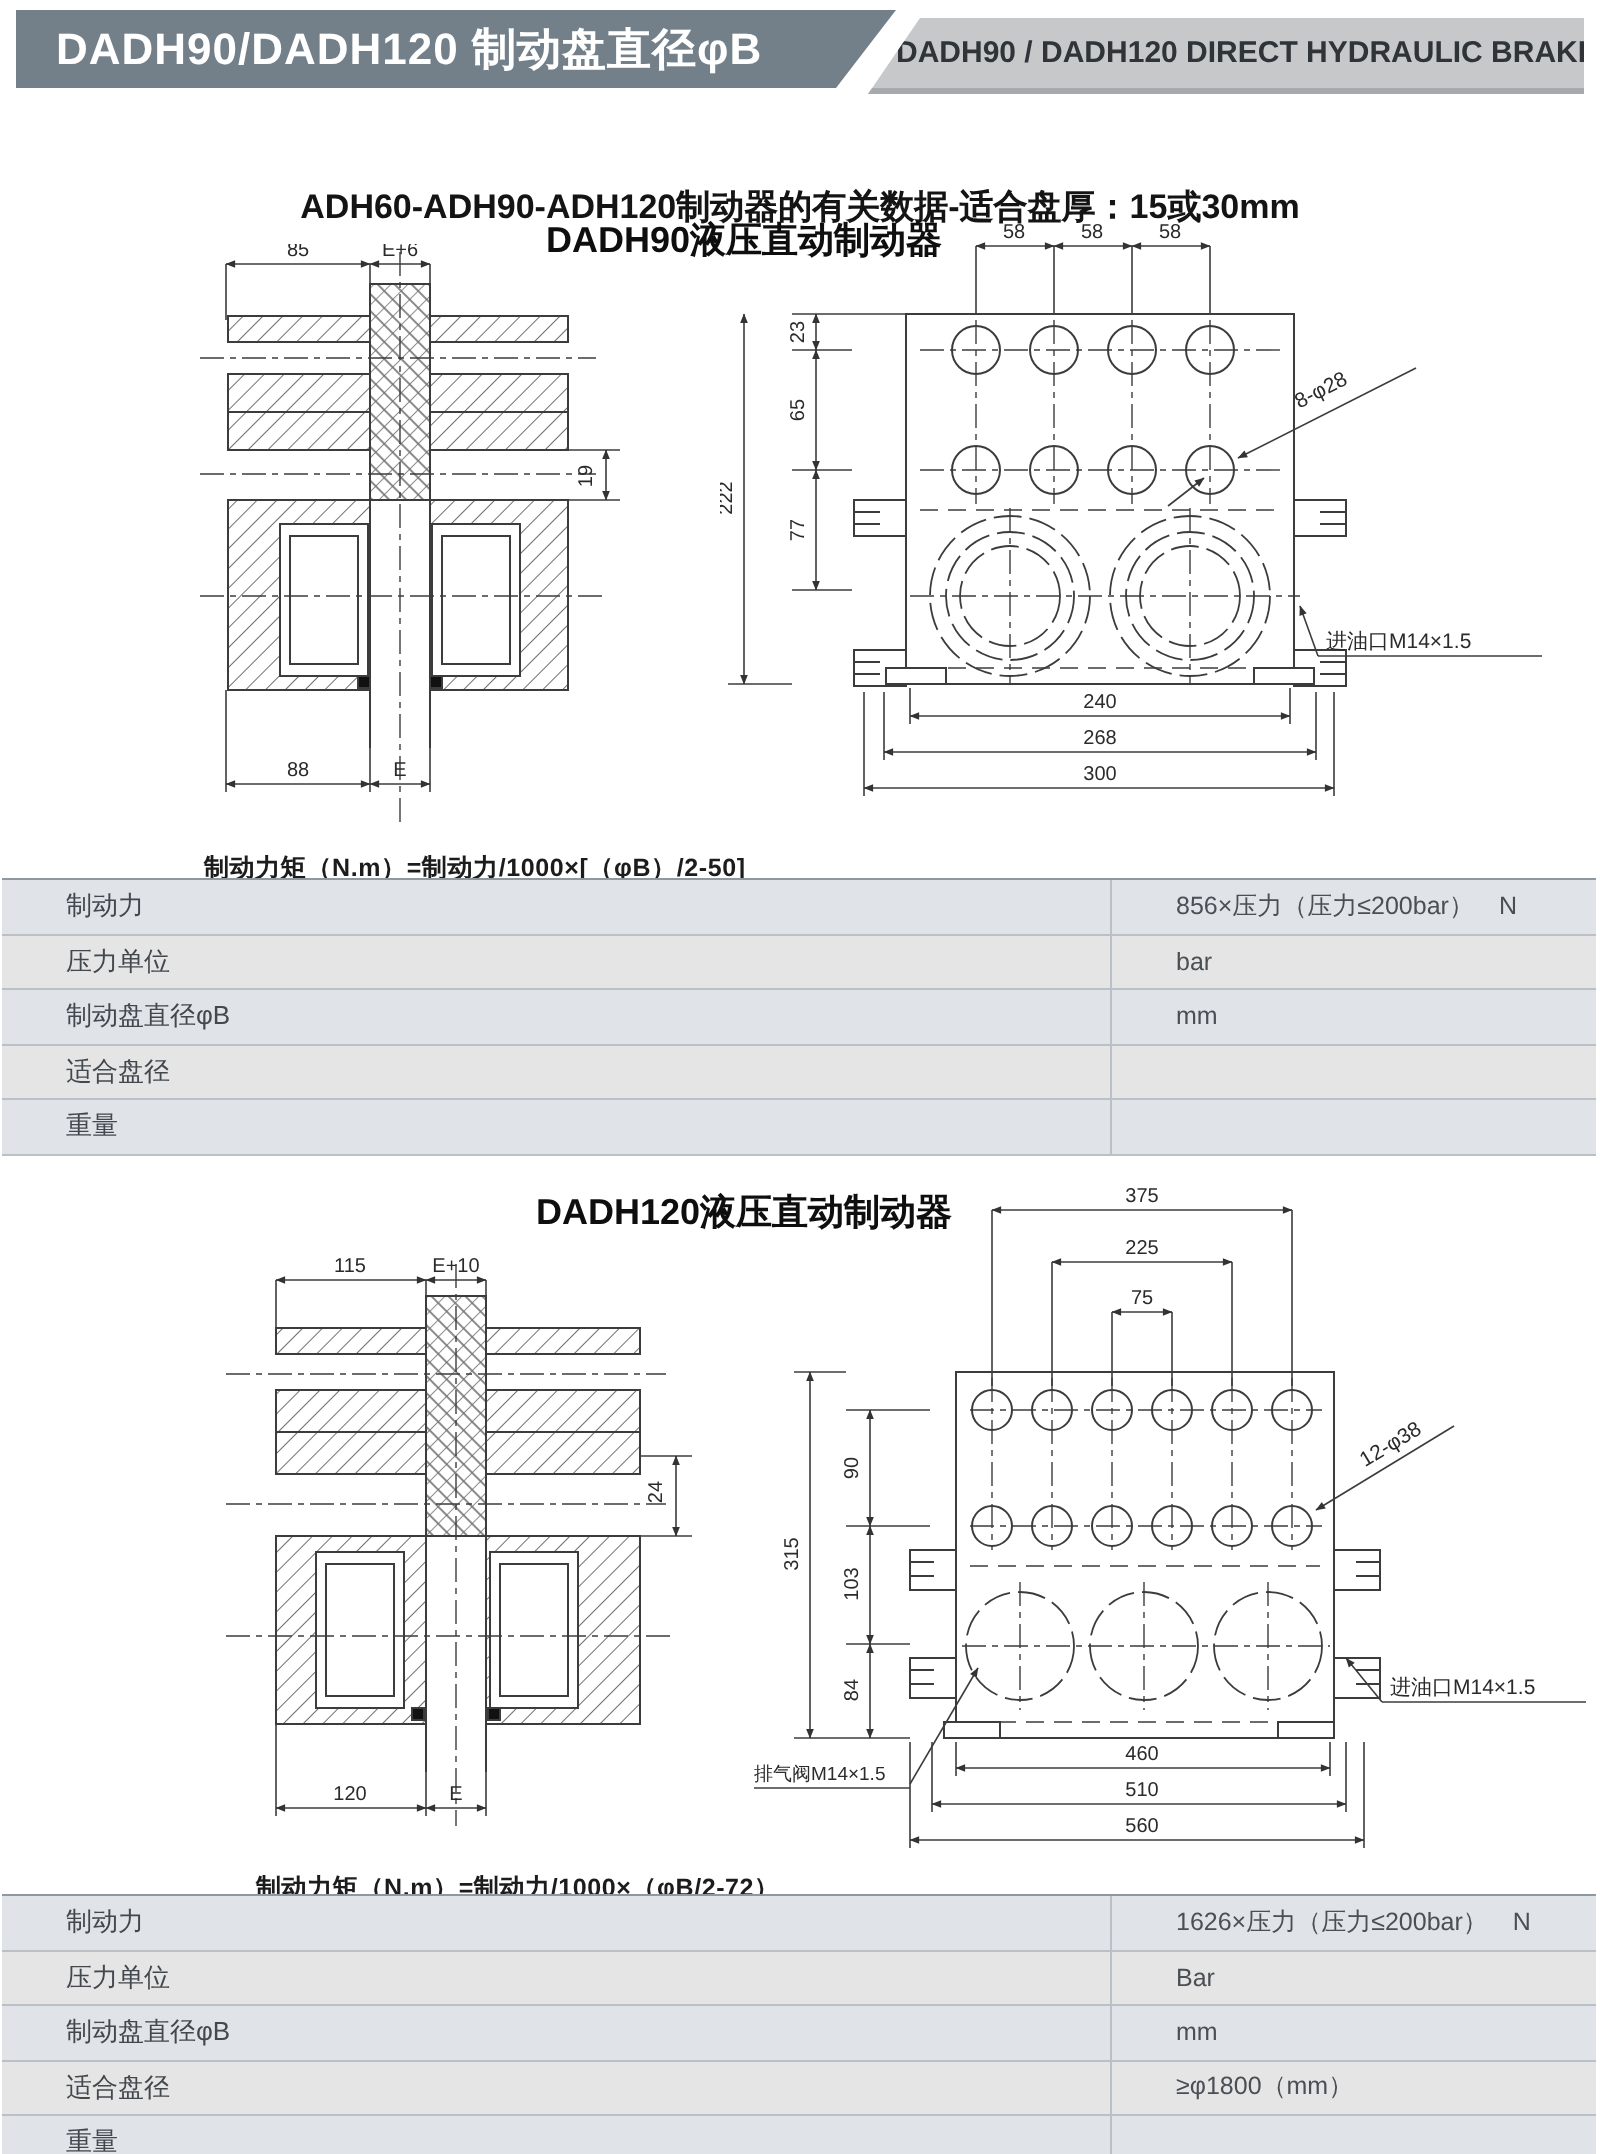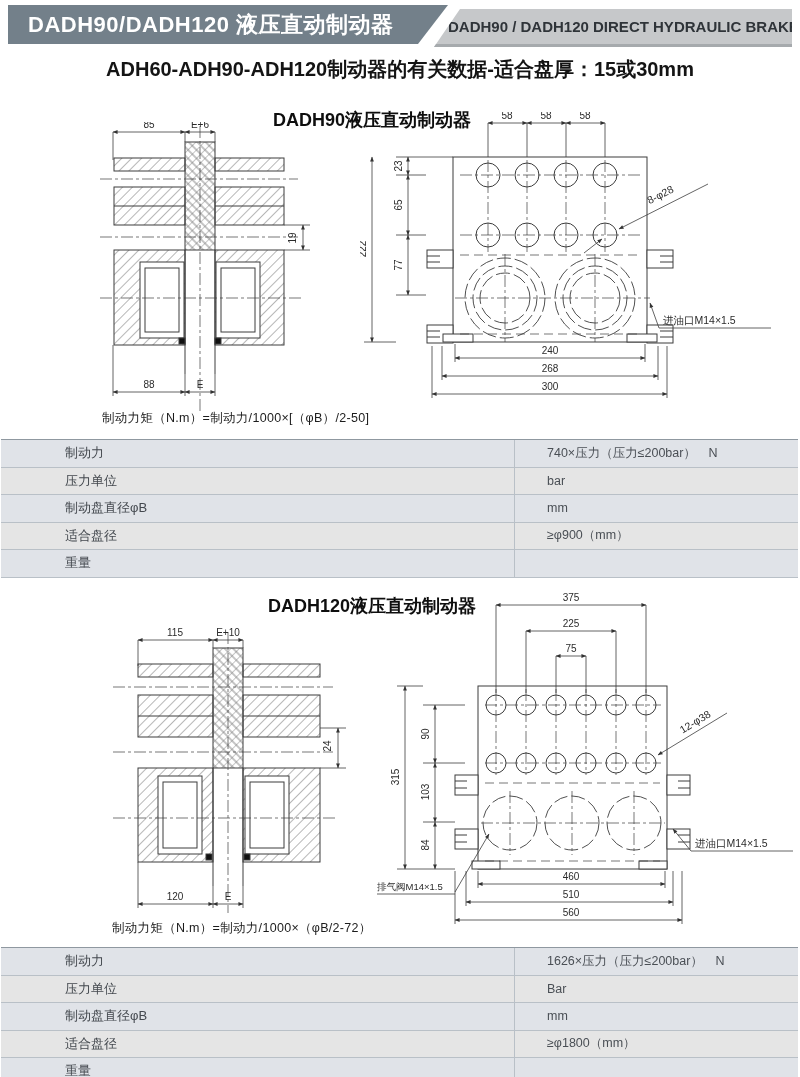--- a/index.html
+++ b/index.html
@@ -8,29 +8,29 @@
   
   .hdr-left{position:absolute;left:8px;top:5px;width:440px;height:39px;background:#73808a;
     clip-path:polygon(0 0,100% 0,calc(100% - 30px) 100%,0 100%);}
   .hdr-left span{display:block;line-height:39px;padding-left:20px;color:#fff;font-weight:bold;
     font-size:22px;letter-spacing:0.5px;white-space:nowrap;}
   .hdr-right{position:absolute;left:434px;top:9px;width:358px;height:35px;background:#c6c8ca;
     border-bottom:3px solid #a6aaad;clip-path:polygon(26px 0,100% 0,100% 100%,0 100%);}
   .hdr-right span{display:block;line-height:35px;text-align:center;color:#2f3439;font-weight:bold;
     font-size:15px;white-space:nowrap;padding-left:14px;}
   
-  .intro{position:absolute;width:100%;text-align:center;font-size:20px;font-weight:bold;color:#141414;}
+  .intro{position:absolute;width:100%;text-align:center;font-size:17px;font-weight:bold;color:#141414;margin-top:36px;}
   .sec-title{position:absolute;width:100%;text-align:center;font-weight:bold;font-size:18px;
     color:#0e0e0e;transform:translateX(-28px);}
-  .formula{position:absolute;font-size:12.5px;font-weight:normal;color:#1c1c1c;letter-spacing:0.3px;}
+  .formula{position:absolute;font-size:12.5px;font-weight:bold;color:#1c1c1c;letter-spacing:0.3px;margin-top:16px;}
   
   .dtable{position:absolute;left:1px;width:797px;border-top:1px solid #8f98a0;}
   .trow{display:flex;height:26.5px;border-bottom:1px solid #b9c0c7;background:#e5e5e5;}
   .trow.odd{background:#e0e3e8;}
-  .tlabel{width:514px;box-sizing:border-box;padding-left:64px;display:flex;align-items:center;
+  .tlabel{width:555px;box-sizing:border-box;padding-left:32px;display:flex;align-items:center;
     font-size:13px;color:#43484e;border-right:1px solid #b9c0c7;}
   .tvalue{flex:1;padding-left:32px;display:flex;align-items:center;font-size:12.5px;color:#4a4f55;}
   
   .drawing{position:absolute;}
   .ln line,.ln rect,.ln polyline{stroke:#3c3c3c;stroke-width:1;}
   .cl line{stroke:#3c3c3c;stroke-width:0.7;stroke-dasharray:12 3 3 3;fill:none;}
   .cl2 line{stroke:#3c3c3c;stroke-width:0.7;stroke-dasharray:9 5;fill:none;}
   .dim line{stroke:#3c3c3c;stroke-width:0.8;fill:none;}
   .bigc{stroke:#3c3c3c;stroke-width:0.9;fill:none;stroke-dasharray:14 4;}
   .dtx text{fill:#2b2b2b;font:10px "Liberation Sans","DejaVu Sans",sans-serif;}
@@ -51,21 +51,21 @@
         <line x1="0" y1="0" x2="0" y2="6" stroke="#6f6f6f" stroke-width="0.8"></line>
         <line x1="0" y1="3" x2="6" y2="3" stroke="#6f6f6f" stroke-width="0.8"></line>
       </pattern>
       <marker id="ar" viewBox="0 0 10 10" refX="9.5" refY="5" markerWidth="8" markerHeight="6" orient="auto-start-reverse">
         <path d="M0,1 L10,5 L0,9 z" fill="#333"></path>
       </marker>
     </defs>
   </svg>
 
   <div class="hdr-left">
-    <span>DADH90/DADH120 液压直动制动器</span>
+    <span>DADH90/DADH120 制动盘直径φB</span>
   </div>
   <div class="hdr-right">
     <span>DADH90 / DADH120 DIRECT HYDRAULIC BRAKE</span>
   </div>
 
   <div class="intro" style="top:56px">ADH60-ADH90-ADH120制动器的有关数据-适合盘厚：15或30mm</div>
 
   <div class="sec-title" style="top:108px">DADH90液压直动制动器</div>
 
   <svg class="drawing" style="left:88px;top:122px" width="250" height="295" viewBox="0 0 250 295">
@@ -214,33 +214,32 @@
       <text x="302" y="86" transform="rotate(-27 302 86)" text-anchor="middle">8-φ28</text>
       <text x="303" y="212">进油口M14×1.5</text>
     </g>
   </svg>
 
   <div class="formula" style="left:102px;top:410px">制动力矩（N.m）=制动力/1000×[（φB）/2-50]</div>
 
   <div class="dtable" style="top:439px">
     <div class="trow odd">
       <div class="tlabel">制动力</div>
-      <div class="tvalue">740×压力（压力≤200bar）　N</div>
+      <div class="tvalue">856×压力（压力≤200bar）　N</div>
     </div>
     <div class="trow">
       <div class="tlabel">压力单位</div>
       <div class="tvalue">bar</div>
     </div>
     <div class="trow odd">
       <div class="tlabel">制动盘直径φB</div>
       <div class="tvalue">mm</div>
     </div>
     <div class="trow">
       <div class="tlabel">适合盘径</div>
-      <div class="tvalue">≥φ900（mm）</div>
     </div>
     <div class="trow odd">
       <div class="tlabel">重量</div>
       <div class="tvalue"></div>
     </div>
   </div>
 
   <div class="sec-title" style="top:594px">DADH120液压直动制动器</div>
 
   <svg class="drawing" style="left:98px;top:628px" width="300" height="290" viewBox="0 0 300 290">
@@ -393,21 +392,21 @@
       <text x="196" y="305" text-anchor="middle">510</text>
       <text x="196" y="323" text-anchor="middle">560</text>
     </g>
     <g class="lbl">
       <text x="322" y="132" transform="rotate(-31 322 132)" text-anchor="middle">12-φ38</text>
       <text x="320" y="254">进油口M14×1.5</text>
       <text x="2" y="297" class="sm">排气阀M14×1.5</text>
     </g>
   </svg>
 
-  <div class="formula" style="left:112px;top:920px">制动力矩（N.m）=制动力/1000×（φB/2-72）</div>
+  <div class="formula" style="left:128px;top:920px">制动力矩（N.m）=制动力/1000×（φB/2-72）</div>
 
   <div class="dtable" style="top:947px">
     <div class="trow odd">
       <div class="tlabel">制动力</div>
       <div class="tvalue">1626×压力（压力≤200bar）　N</div>
     </div>
     <div class="trow">
       <div class="tlabel">压力单位</div>
       <div class="tvalue">Bar</div>
     </div>

